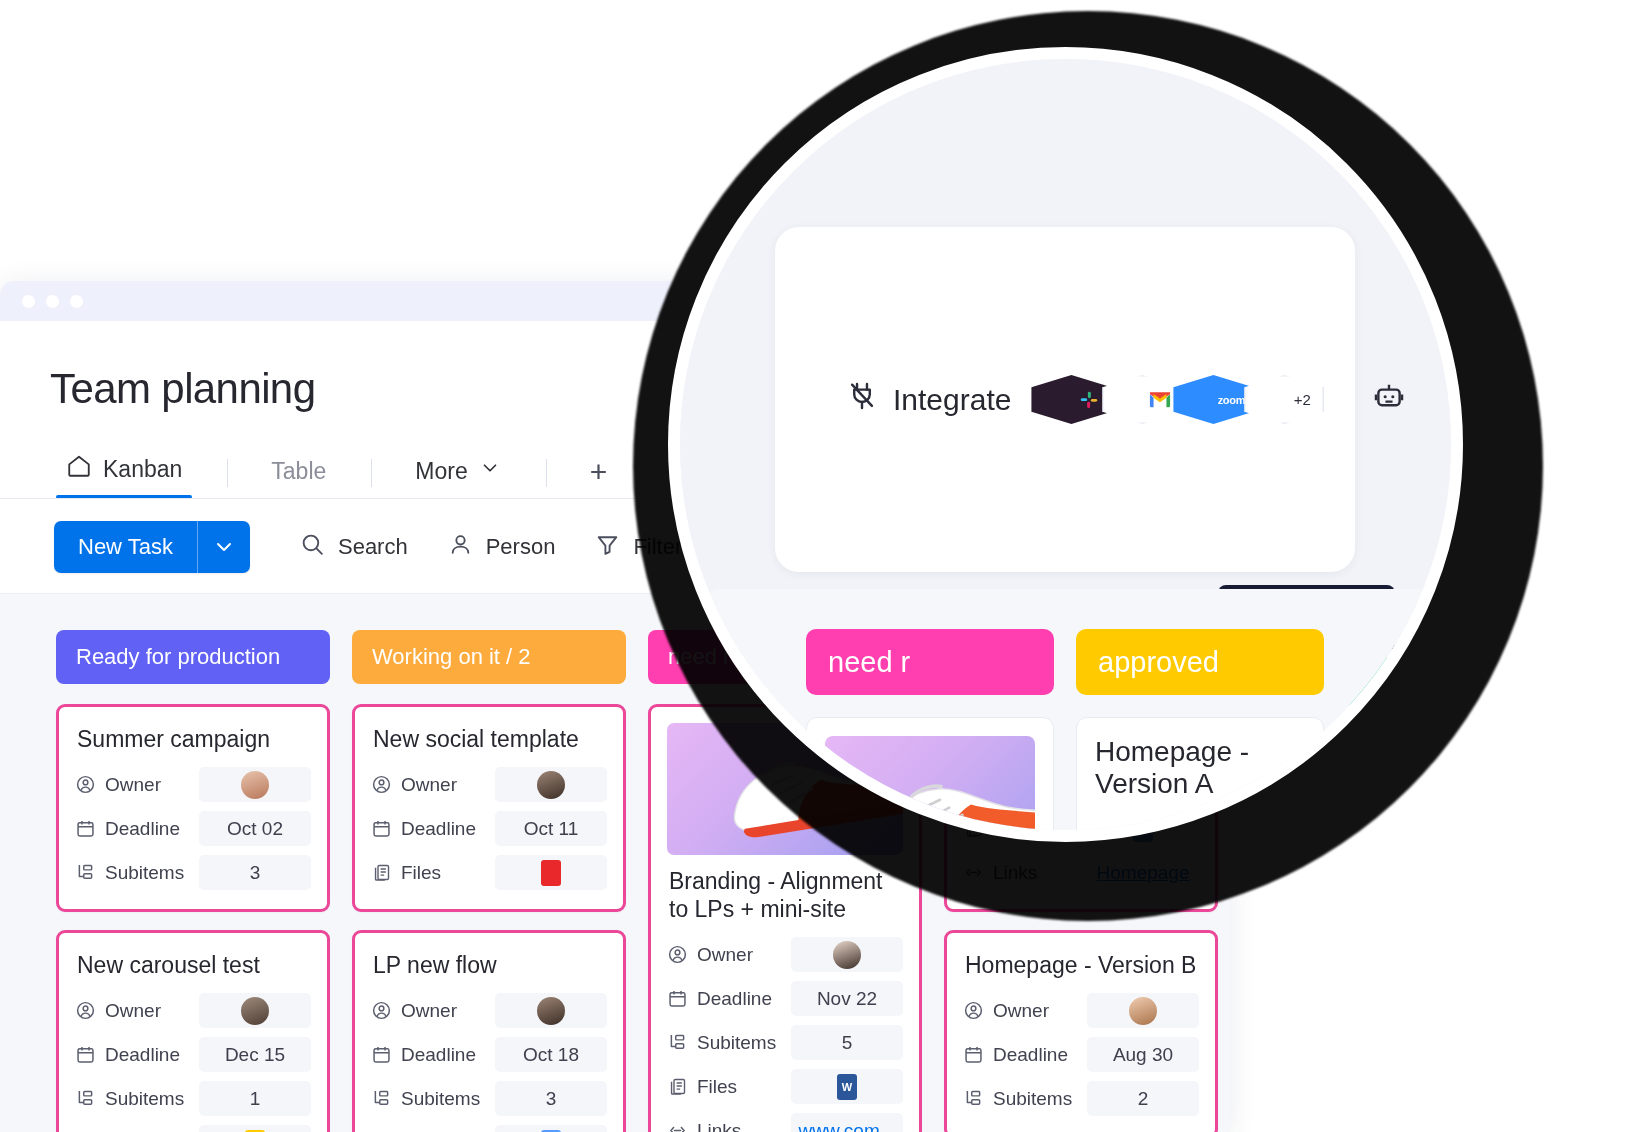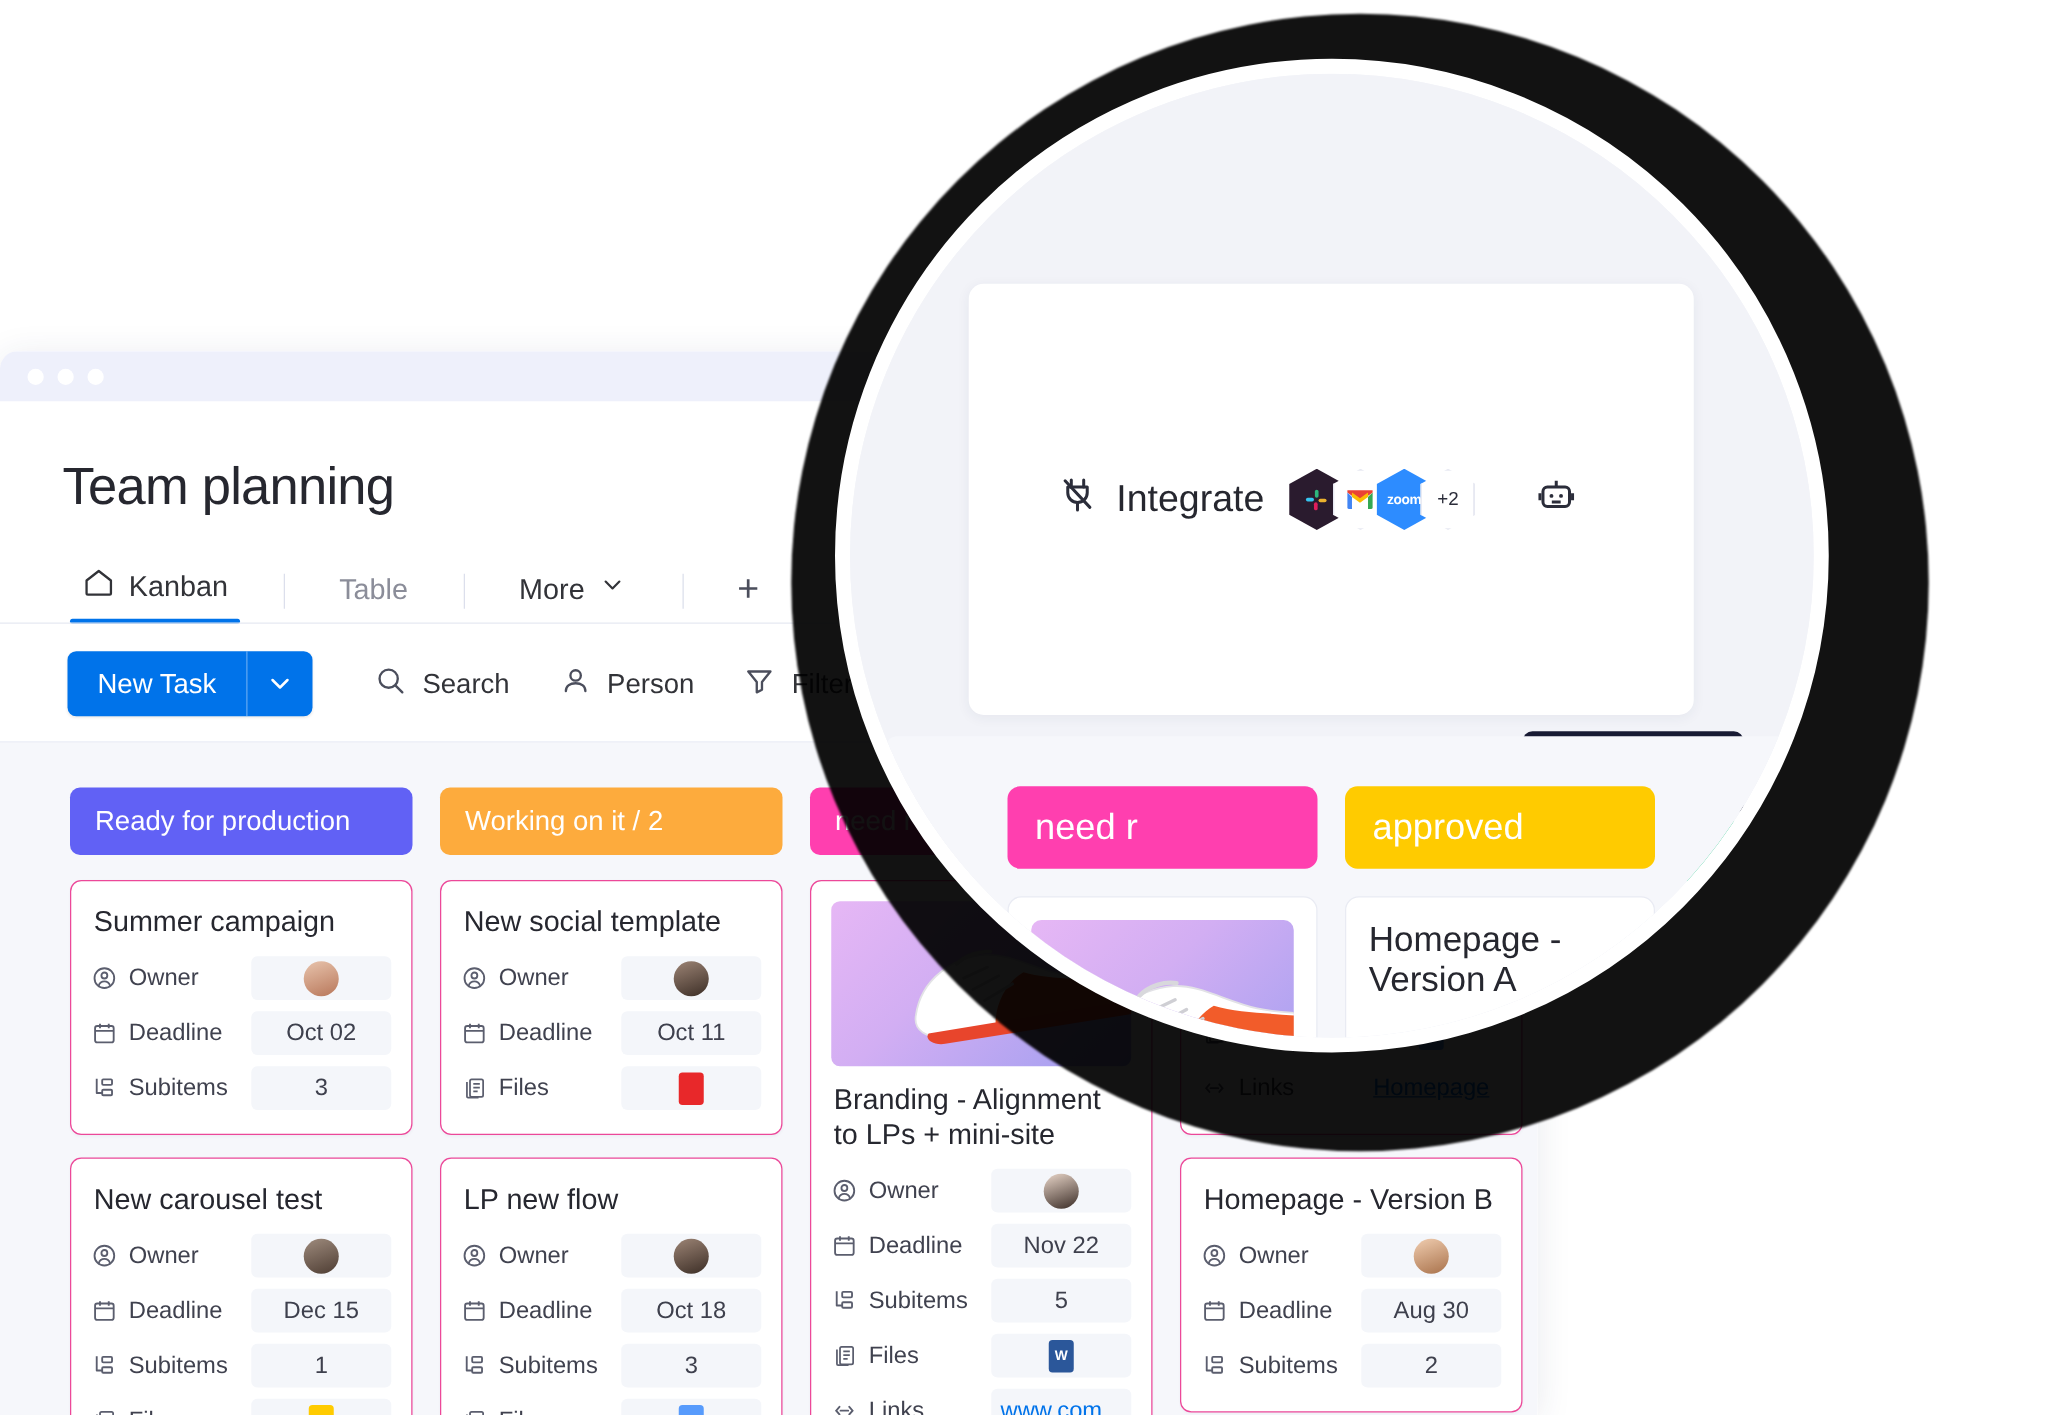--- a/index.html
+++ b/index.html
@@ -107,21 +107,21 @@
   .column { width: 274px; flex: 0 0 274px; }
   .col-header {
     height: 54px; border-radius: 8px;
     color: #fff; font-size: 22px;
     display: flex; align-items: center;
     padding-left: 20px;
     margin-bottom: 20px;
   }
   .card {
     background: #fff;
-    border: 1px solid #ec4899;
+    border: 3px solid #ec4899;
     border-radius: 9px;
     padding: 16px 16px 10px 16px;
     margin-bottom: 18px;
     box-shadow: 0 1px 2px rgba(40,50,90,.04);
   }
   .card-thumb {
     height: 132px; border-radius: 7px; margin-bottom: 12px;
     background: linear-gradient(135deg,#e6b7f5 0%, #d2aef3 40%, #9f9ef0 100%);
     position: relative; overflow: hidden;
   }
@@ -177,39 +177,40 @@
   }
   #mag-inner {
     position: absolute; inset: 0;
     background: #f2f3f8;
   }
   #mag-card {
     position: absolute;
     left: 95px; top: 168px;
     width: 580px; height: 345px;
     background: #fff;
-    border-radius: 12px;
+    border-radius: 24px;
     box-shadow: 0 2px 10px rgba(40,50,90,.06);
   }
   #mag-toolbar {
     display: flex; align-items: center;
     padding: 148px 0 0 70px;
     gap: 34px;
   }
   .mag-tool {
     display: flex; align-items: center; gap: 14px;
     font-size: 30px; color: #26272f;
   }
   #hex-stack { display: flex; align-items: center; margin-left: 6px; }
   .hex {
     width: 44px; height: 49px;
     margin-left: -9px;
     clip-path: polygon(50% 0%, 100% 25%, 100% 75%, 50% 100%, 0% 75%, 0% 25%);
     display: flex; align-items: center; justify-content: center;
     position: relative;
+    padding-left: 36px;
   }
   .hex:first-child { margin-left: 0; }
   #mag-divider {
     position: absolute; left: 95px; right: 0; top: 384px;
     height: 1px; background: #e4e7f0;
   }
   #progress-bar {
     position: absolute; left: 120px; top: 430px;
     width: 500px; height: 48px;
     display: flex; overflow: hidden;

